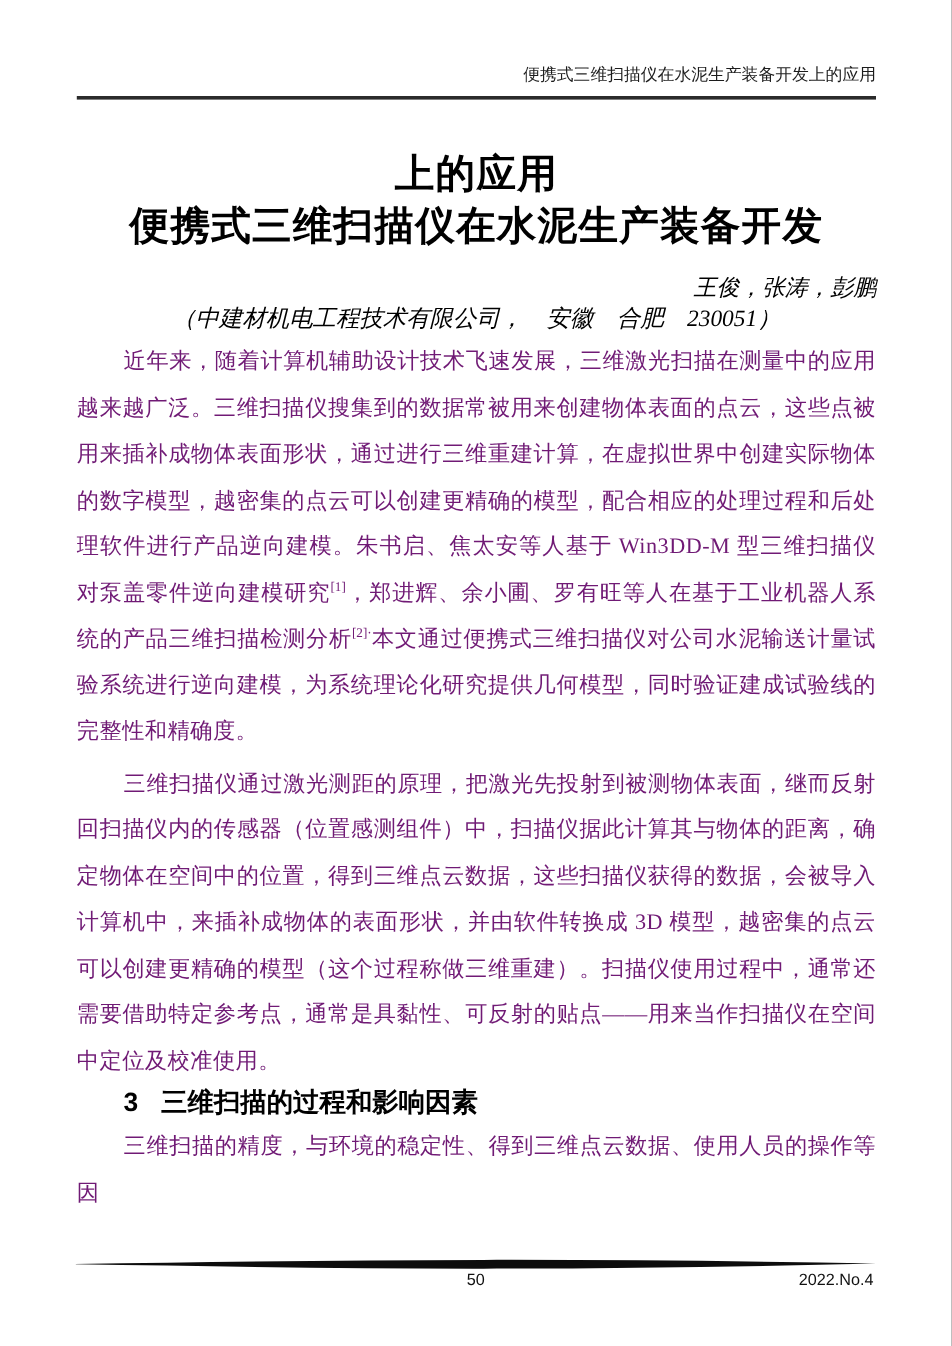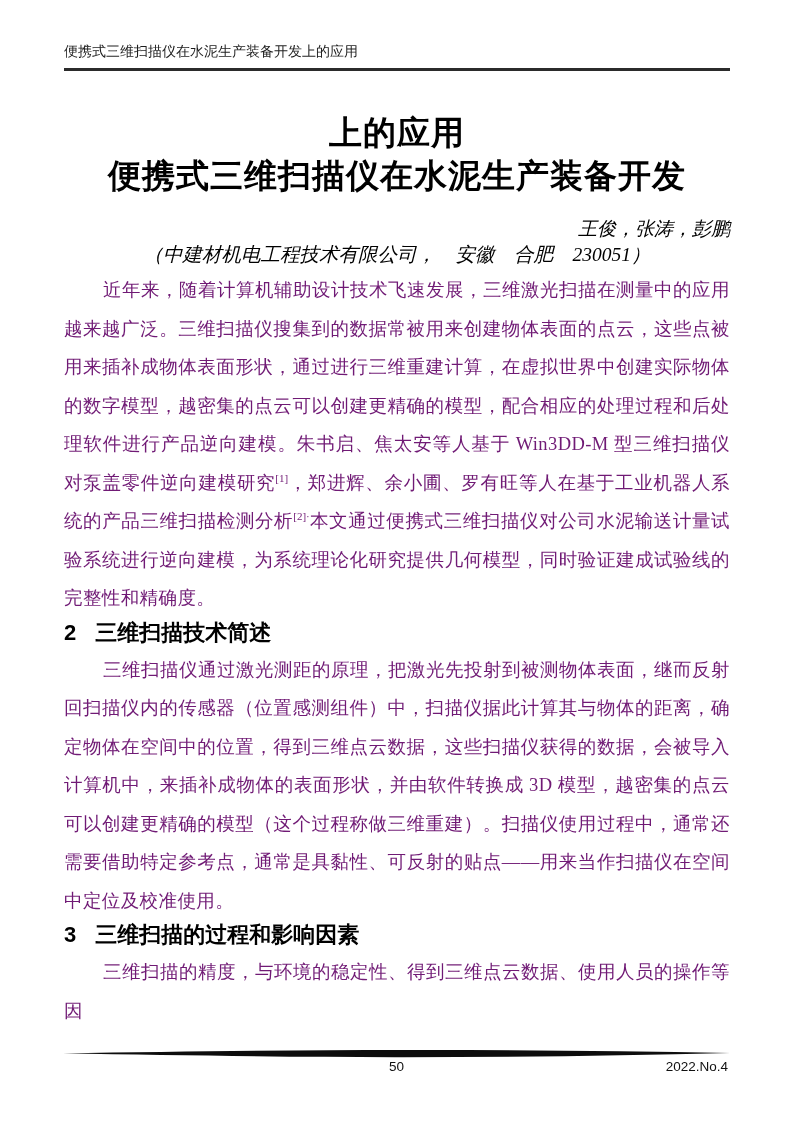--- a/index.html
+++ b/index.html
@@ -10,22 +10,22 @@
     height: 1122px;
     margin: 0 auto;
     background: #ffffff;
     color: #000;
     font-family: "Liberation Serif", "DejaVu Serif", serif;
     overflow: hidden;
   }
   .content { padding: 0 63px 0 64px; height: 100%; overflow: hidden; }
 
   .running-header {
-    padding-top: 42px;
-    text-align: left;
+    padding-top: 54px;
+    text-align: right;
     font-size: 14px;
     line-height: 20px;
     color: #1c1c1c;
   }
   .header-rule {
     margin-top: 6px;
     height: 3px;
     background: #2b2b2b;
   }
 
@@ -55,21 +55,21 @@
   }
 
   .section-heading {
     font-family: "Liberation Sans", "DejaVu Sans", sans-serif;
     font-weight: 700;
     font-size: 22px;
     line-height: 26px;
   }
   .sec-1 { margin-top: 27px; }
   .sec-2 { margin-top: 2px; }
-  .sec-3 { margin-top: 2px; }
+  .sec-3 { margin-top: 2px; margin-left: 39px; }
   .sec-num { display: inline-block; margin-right: 19px; }
 
   .body-para {
     margin-top: 5px;
     font-size: 18.5px;
     line-height: 38.5px;
     text-align: justify;
     text-indent: 39px;
     letter-spacing: 0.4px;
     color: #701a75;
@@ -118,21 +118,20 @@
       <div>上的应用</div>
       <div>便携式三维扫描仪在水泥生产装备开发</div>
     </h1>
 
     <div class="authors">王俊，张涛，彭鹏</div>
     <div class="affiliation">（中建材机电工程技术有限公司，　安徽　合肥　230051）</div>
 
 
     <p class="body-para"><span>近年来，随着计算机辅助设计技术飞速发展，三维激光扫描在测量中的应用越来越广泛。三维扫描仪搜集到的数据常被用来创建物体表面的点云，这些点被用来插补成物体表面形状，通过进行三维重建计算，在虚拟世界中创建实际物体的数字模型，越密集的点云可以创建更精确的模型，配合相应的处理过程和后处理软件进行产品逆向建模。朱书启、焦太安等人基于 Win3DD-M 型三维扫描仪对泵盖零件逆向建模研究</span><sup>[1]</sup><span>，郑进辉、余小圃、罗有旺等人在基于工业机器人系统的产品三维扫描检测分析</span><sup>[2]·</sup><span>本文通过便携式三维扫描仪对公司水泥输送计量试验系统进行逆向建模，为系统理论化研究提供几何模型，同时验证建成试验线的完整性和精确度。</span></p>
 
-    <h2 class="section-heading sec-2"><span class="sec-num">2</span><span>三维扫描技术简述</span></h2>
 
     <p class="body-para"><span>三维扫描仪通过激光测距的原理，把激光先投射到被测物体表面，继而反射回扫描仪内的传感器（位置感测组件）中，扫描仪据此计算其与物体的距离，确定物体在空间中的位置，得到三维点云数据，这些扫描仪获得的数据，会被导入计算机中，来插补成物体的表面形状，并由软件转换成 3D 模型，越密集的点云可以创建更精确的模型（这个过程称做三维重建）。扫描仪使用过程中，通常还需要借助特定参考点，通常是具黏性、可反射的贴点——用来当作扫描仪在空间中定位及校准使用。</span></p>
 
     <h2 class="section-heading sec-3"><span class="sec-num">3</span><span>三维扫描的过程和影响因素</span></h2>
 
     <p class="body-para"><span>三维扫描的精度，与环境的稳定性、得到三维点云数据、使用人员的操作等因</span></p>
 
   </div>
 
   <div class="footer">

